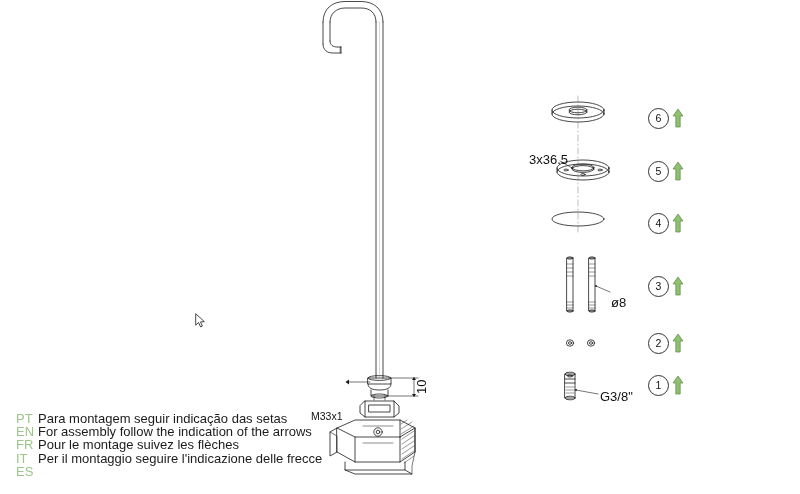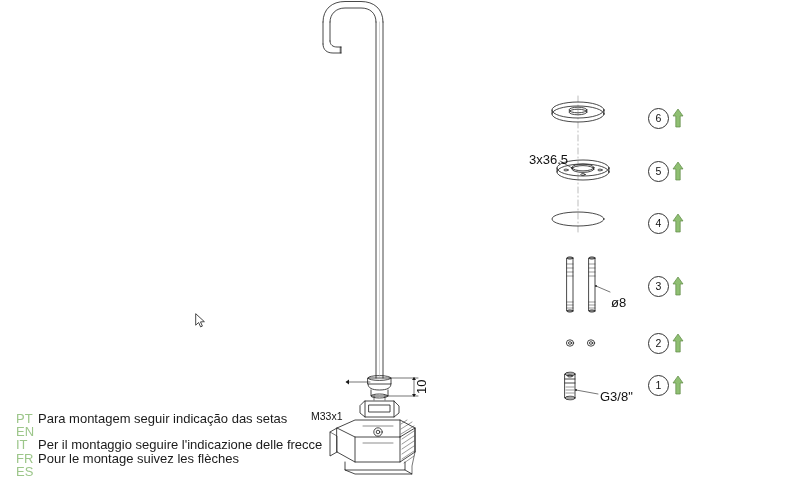--- a/index.html
+++ b/index.html
@@ -284,30 +284,31 @@
     <path d="M6 1 L11 8 L8.2 8 L8.2 19 L3.8 19 L3.8 8 L1 8 Z" fill="#8fbf72" stroke="#5f8a46" stroke-width="0.7"></path>
   </svg>
 
   <div class="legend">
     <div class="legend-row">
       <span class="legend-code">PT</span>
       <span class="legend-text">Para montagem seguir indicação das setas</span>
     </div>
     <div class="legend-row">
       <span class="legend-code">EN</span>
+      <span class="legend-text">For assembly follow the indication of the arrows</span>
+    </div>
+    <div class="legend-row">
+      <span class="legend-code">FR</span>
+      <span class="legend-text">Pour le montage suivez les flèches</span>
     </div>
     <div class="legend-row">
       <span class="legend-code">IT</span>
       <span class="legend-text">Per il montaggio seguire l'indicazione delle frecce</span>
     </div>
     <div class="legend-row">
-      <span class="legend-code">FR</span>
-      <span class="legend-text">Pour le montage suivez les flèches</span>
-    </div>
-    <div class="legend-row">
       <span class="legend-code">ES</span>
     </div>
   </div>
 
   <svg class="cursor" style="left:195px; top:313px;" viewBox="0 0 11 15">
     <path d="M0.7 0.7 L0.7 12.2 L3.6 9.5 L5.6 13.9 L7.4 13.1 L5.5 8.9 L9.4 8.7 Z" fill="#ffffff" stroke="#333333" stroke-width="0.9" stroke-linejoin="round"></path>
   </svg>
 
 </div>
 

